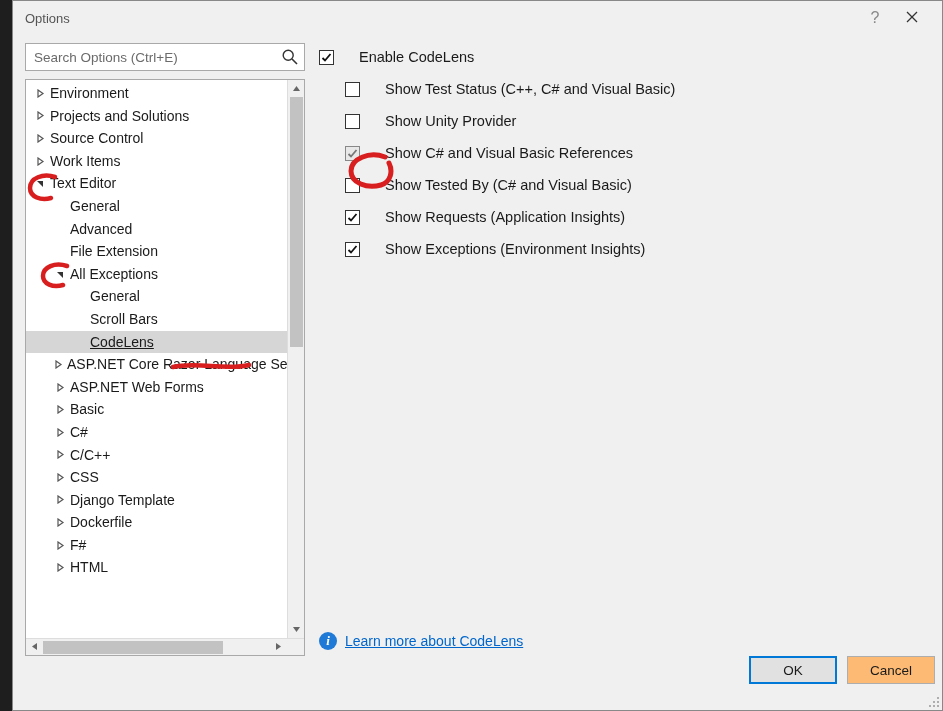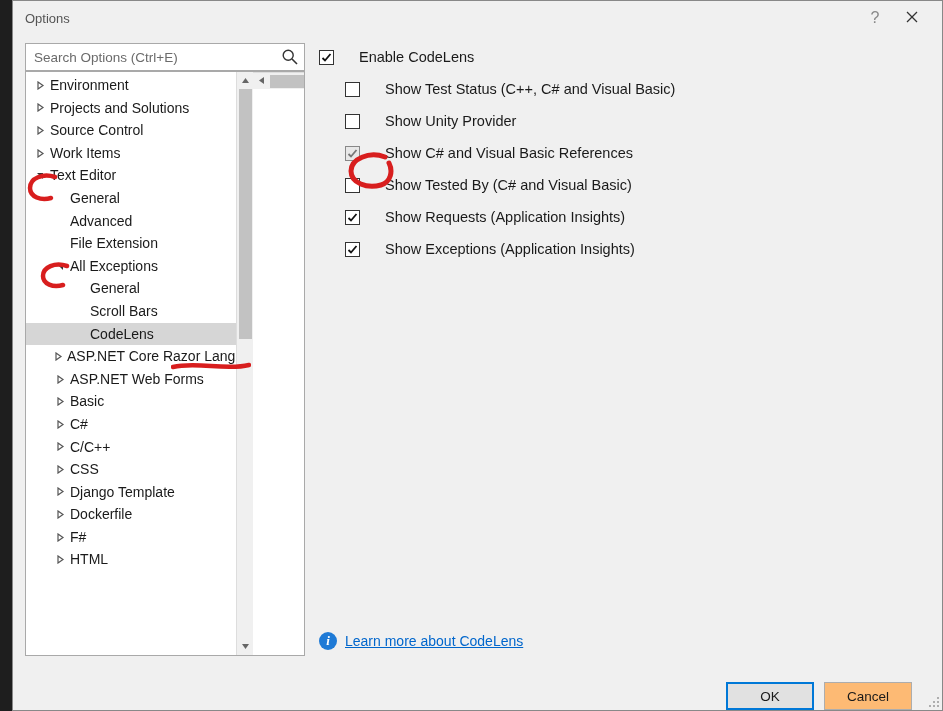--- a/index.html
+++ b/index.html
@@ -15,42 +15,42 @@
   .titlebar .title { flex:0 0 auto; font-size:13px; color:#555; padding-left:4px;}
   .titlebar .spacer { flex:1; }
   .titlebar .help { font-size:16px; color:#888; width:30px; text-align:center; }
   .titlebar .close { width:44px; text-align:center; font-size:14px; color:#555; }
   .titlebar .close svg { width:12px; height:12px; }
   .body {
     flex:1; display:flex; padding:8px 12px 0 12px; gap:14px; overflow:hidden;
   }
   
   .left { width:280px; display:flex; flex-direction:column; }
-  .search-wrap { position:relative; margin-bottom:0; }
+  .search-wrap { position:relative; margin-bottom:8px; }
   .search {
     width:100%; height:28px; border:1px solid #a9a9a9; padding:0 28px 0 8px;
     font-size:13.5px; color:#555; background:#fff;
   }
   .search::placeholder { color:#6b6b6b; }
   .search-icon {
     position:absolute; right:6px; top:5px; width:18px; height:18px; color:#333;
   }
   .tree-container {
-    flex:1; border:1px solid #a9a9a9; background:#fff; display:flex; 
+    flex:1; border:1px solid #a9a9a9; background:#fff; display:flex; flex-direction:column;
     position:relative; overflow:hidden;
   }
   .tree-scroll {
     flex:1; overflow:hidden; position:relative;
   }
   .tree { font-size:14px; line-height:22.6px; color:#1a1a1a; padding-top:2px; }
   .tree-row {
     display:flex; align-items:center; height:22.6px; white-space:nowrap; padding-left:8px;
     cursor:default; user-select:none;
   }
-  .tree-row.selected { background:#d6d6d6; }
+  .tree-row.selected { background:#d6d6d6;text-decoration:underline; }
   .exp {
     width:12px; text-align:center; font-size:12px; color:#555; margin-right:4px;
     display:inline-flex; align-items:center; justify-content:center;
   }
   .exp svg { width:9px; height:9px; display:block; }
   .indent1 { padding-left:8px; }
   .indent2 { padding-left:28px; }
   .indent3 { padding-left:48px; }
   .tree-row .label { }
   
@@ -99,22 +99,22 @@
     padding-bottom:6px; font-size:14px;
   }
   .info-icon {
     width:18px; height:18px; border-radius:50%; background:#1e7ad6; color:#fff;
     display:inline-flex; align-items:center; justify-content:center;
     font-style:italic; font-family:Georgia,serif; font-size:13px; font-weight:bold;
   }
   .learn-link { color:#0066cc; text-decoration:underline; }
   
   .footer {
-    height:54px; display:flex; align-items:flex-end; justify-content:flex-end;
-    gap:10px; padding:0 30px;
+    height:54px; display:flex; align-items:flex-start; justify-content:flex-end;
+    gap:10px; padding:0 7px;
   }
   .btn {
     min-width:88px; height:28px; border:1px solid #adadad; background:#fdba74;
     font-size:13.5px; color:#1a1a1a; cursor:default; padding:0 18px;
   }
   .btn.primary { border:2px solid #0078d7; background:#e1e1e1; }
   .resize-grip {
     position:absolute; right:2px; bottom:2px; width:14px; height:14px; color:#999;
   }
   
@@ -380,21 +380,21 @@
                 </svg>
               </span>
               <span>Show Requests (Application Insights)</span>
             </div>
             <div class="check-row sub">
               <span class="check" style="color: rgb(17, 17, 17);">
                 <svg viewBox="0 0 11 11">
                   <polyline points="1.5,6 4,8.5 9.5,2" fill="none" stroke="currentColor" stroke-width="1.8"></polyline>
                 </svg>
               </span>
-              <span>Show Exceptions (Application Insights)</span>
+              <span>Show Exceptions (Environment Insights)</span>
             </div>
           </div>
       </div>
 
       <div class="learn-row">
         <span class="info-icon">i</span>
         <a class="learn-link" href="#">Learn more about CodeLens</a>
       </div>
     </div>
   </div>

